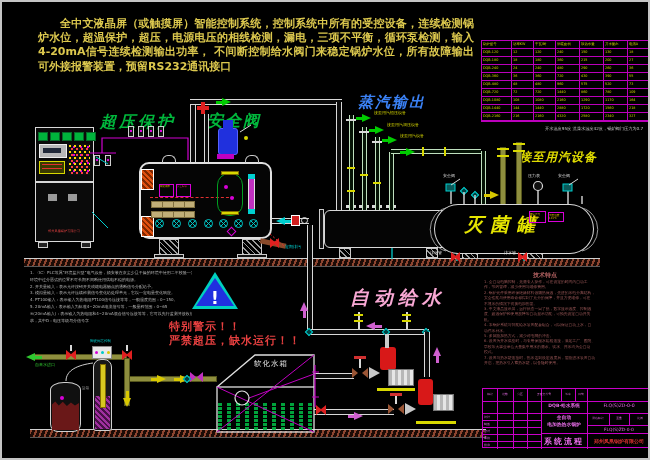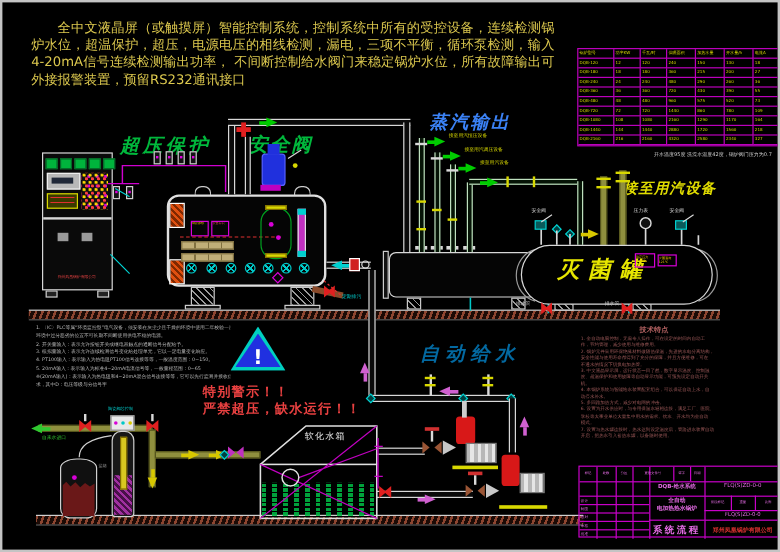--- a/index.html
+++ b/index.html
@@ -58,21 +58,21 @@
 .wtri{position:absolute;left:190px;top:270px;width:46px;height:37px}
 .wtri .o{position:absolute;inset:0;background:#00d0c0;clip-path:polygon(50% 0,0 100%,100% 100%)}
 .wtri .i{position:absolute;left:4px;right:4px;top:6px;bottom:3px;background:#2030e0;clip-path:polygon(50% 0,0 100%,100% 100%)}
 .wtri .m{position:absolute;left:0;right:0;bottom:2px;text-align:center;color:#fff;font-weight:bold;font-size:17px;line-height:17px}
 </style>
 </head>
 <body>
 
 <div class="stage">
 
-  <div class="txt" style="left:24px;top:15px;width:436px;color:#dcc84e;font-size:11px;line-height:14.2px;font-weight:normal;white-space:normal;text-align:justify;text-indent:2em">全中文液晶屏（或触摸屏）智能控制系统，控制系统中所有的受控设备，连续检测锅炉水位，超温保护，超压，电源电压的相线检测，漏电，三项不平衡，循环泵检测，输入4-20mA信号连续检测输出功率， 不间断控制给水阀门来稳定锅炉水位，所有故障输出可外接报警装置，预留RS232通讯接口</div>
+  <div class="txt" style="left:36px;top:15px;width:436px;color:#dcc84e;font-size:11px;line-height:14.2px;font-weight:bold;white-space:normal;text-align:justify;text-indent:2em">全中文液晶屏（或触摸屏）智能控制系统，控制系统中所有的受控设备，连续检测锅炉水位，超温保护，超压，电源电压的相线检测，漏电，三项不平衡，循环泵检测，输入4-20mA信号连续检测输出功率， 不间断控制给水阀门来稳定锅炉水位，所有故障输出可外接报警装置，预留RS232通讯接口</div>
 
   <div class="ht">
     <div class="ht-row">
       <div>锅炉型号</div>
         <div>功率KW</div>
       <div>千瓦/时</div>
         <div>供暖面积</div>
       <div>加热水量</div>
         <div>开水量/h</div>
       <div>电流A</div>
@@ -160,21 +160,21 @@
           <div>327</div>
         </div>
       </div>
   </div>
   <div class="txt" style="left:543px;top:124px;width:106px;color:#cfcfcf;font-size:4.2px">开水温度95度 洗澡水温度42度，锅炉阀门压力为0.7</div>
 
   <div class="cal" style="left:98px;top:110px;font-size:16px;color:#00b83c;letter-spacing:3px">超压保护</div>
   <div class="cal" style="left:205px;top:109px;font-size:16px;color:#00b83c;letter-spacing:2px">安全阀</div>
   <div class="cal" style="left:356px;top:91px;font-size:15px;color:#3b82f6;letter-spacing:2px">蒸汽输出</div>
   <div class="cal" style="left:517px;top:147px;font-size:12px;color:#e0dc00;letter-spacing:1px">接至用汽设备</div>
-  <div class="cal" style="left:348px;top:283px;font-size:16px;color:#0369a1;letter-spacing:5px">自动给水</div>
+  <div class="cal" style="left:348px;top:283px;font-size:19px;color:#f9a8d4;letter-spacing:5px">自动给水</div>
 
   <div class="ground" style="left:22px;top:256px;width:576px"></div>
   <div class="ground" style="left:28px;top:427px;width:456px"></div>
 
   <div class="abs" style="left:33px;top:125px;width:59px;height:115px;border:1.5px solid #d8d8d8;box-sizing:border-box;background:#0a0a0a">
     <div class="abs" style="left:2px;top:4px;display:flex;gap:2px">
       <div style="width:8px;height:7px;background:#00b43c;border:1px solid #056a28"></div>
         <div style="width:8px;height:7px;background:#00b43c;border:1px solid #056a28"></div>
       <div style="width:8px;height:7px;background:#00b43c;border:1px solid #056a28"></div>
         <div style="width:8px;height:7px;background:#00b43c;border:1px solid #056a28"></div>

